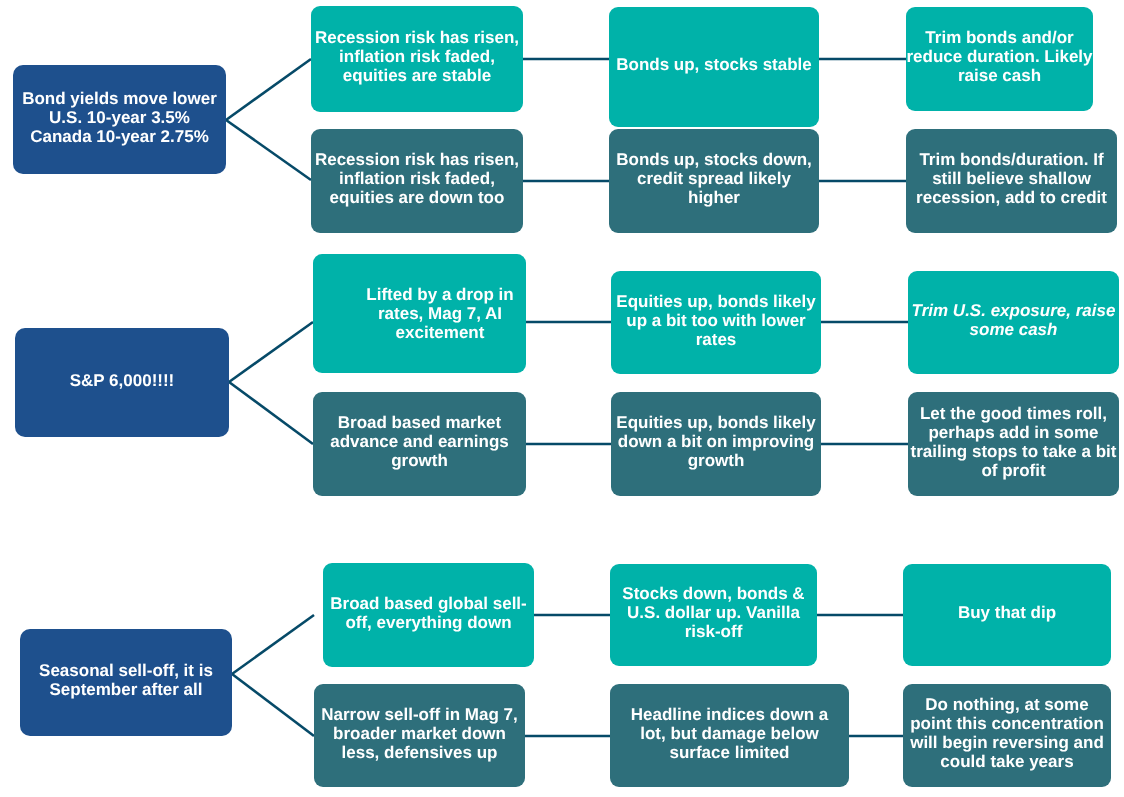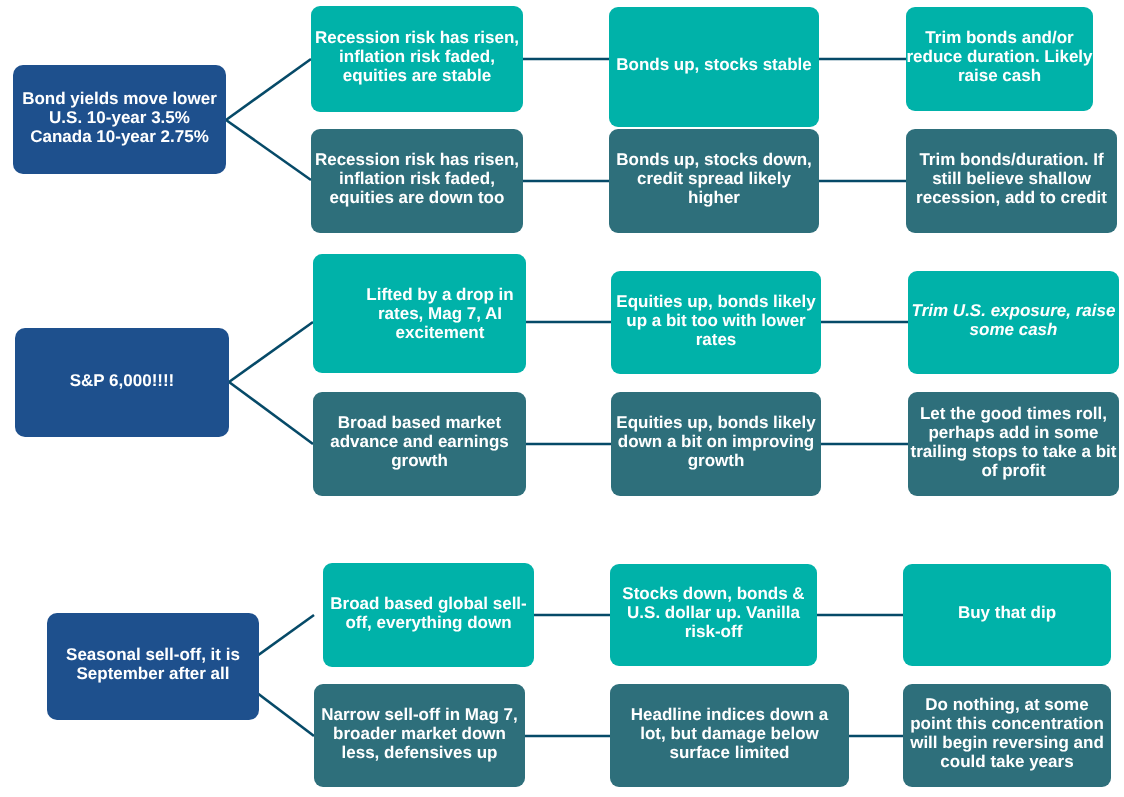--- a/index.html
+++ b/index.html
@@ -27,21 +27,21 @@
   #r1-b1{left:311px;top:129px;width:212px;height:104px;}
   #r1-b2{left:609px;top:129px;width:210px;height:104px;text-align:center;}
   #r1-b3{left:906px;top:129px;width:211px;height:104px;}
   #r2-root{left:15px;top:328px;width:214px;height:109px;}
   #r2-a1{left:313px;top:254px;width:213px;height:119px;padding-left:41px;}
   #r2-a2{left:611px;top:271px;width:210px;height:103px;}
   #r2-a3{left:908px;top:271px;width:211px;height:103px;font-style:italic;}
   #r2-b1{left:313px;top:392px;width:213px;height:104px;}
   #r2-b2{left:611px;top:392px;width:210px;height:104px;}
   #r2-b3{left:908px;top:392px;width:211px;height:104px;}
-  #r3-root{left:20px;top:613px;width:212px;height:107px;margin-left:27px;}
+  #r3-root{left:20px;top:629px;width:212px;height:107px;}
   #r3-a1{left:314px;top:563px;width:211px;height:104px;margin-left:9px;}
   #r3-a2{left:610px;top:564px;width:207px;height:102px;}
   #r3-a3{left:903px;top:564px;width:208px;height:102px;}
   #r3-b1{left:314px;top:684px;width:211px;height:103px;}
   #r3-b2{left:610px;top:684px;width:239px;height:103px;}
   #r3-b3{left:903px;top:684px;width:208px;height:103px;}
 </style>
 </head>
 <body>
 

